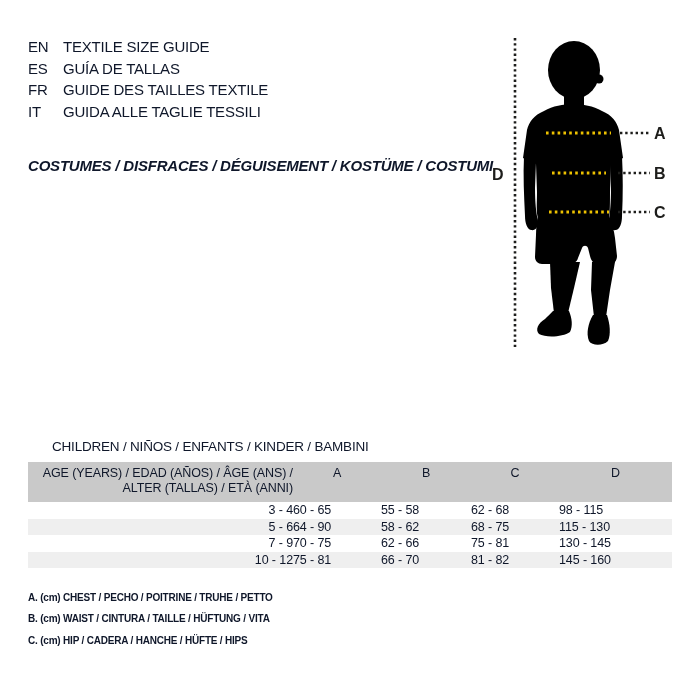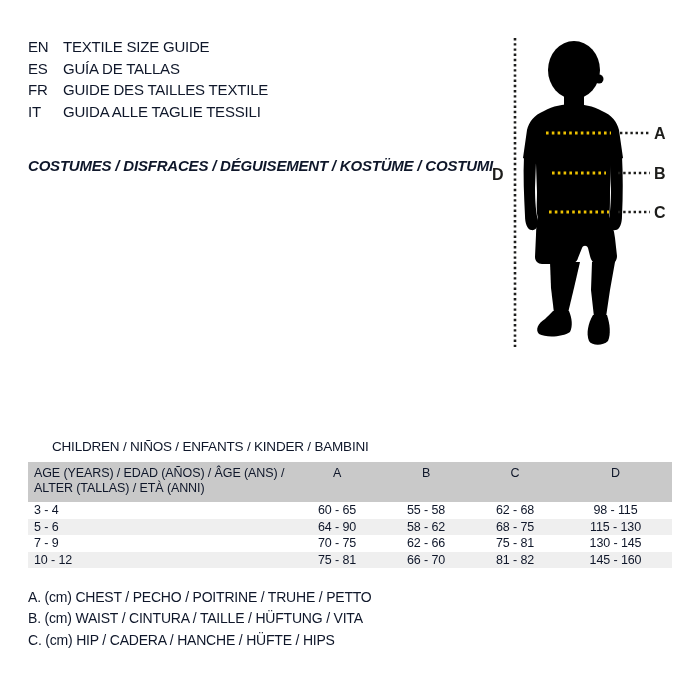--- a/index.html
+++ b/index.html
@@ -30,27 +30,27 @@
   }
   .size-table col.c-age { width:265px; }
   .size-table col.c-a { width:88px; }
   .size-table col.c-b { width:90px; }
   .size-table col.c-c { width:88px; }
   .size-table col.c-d { width:113px; }
   .size-table thead th {
     background:#c9c9c9; font-weight:400; vertical-align:top; text-align:center;
     padding:4px 0 6px 0; font-size:12.5px;
   }
-  .size-table thead th.age-head { text-align:left; padding-left:6px; line-height:15px; }
-  .size-table tbody td { height:16.5px; padding:0; text-align:center; line-height:16.5px; }
-  .size-table tbody td.age-cell { text-align:left; padding-left:6px;margin-left:20px; }
+  .size-table thead th.age-head { text-align:right; padding-left:6px; line-height:15px; }
+  .size-table tbody td { height:16.5px; padding:0; text-align:left; line-height:16.5px; }
+  .size-table tbody td.age-cell { text-align:right; padding-left:6px;margin-left:20px; }
   .size-table tbody tr.alt { background:#efefef; }
   
   .legend { position:absolute; left:28px; top:587px; }
-  .legend-line { height:21.3px; line-height:21.3px; font-size:14px; letter-spacing:-0.2px; white-space:nowrap; }
+  .legend-line { height:21.3px; line-height:21.3px; font-size:10px; letter-spacing:-0.2px; white-space:nowrap;font-weight:bold; }
 </style>
 </head>
 <body>
 
 <div class="page">
 
   <div class="langs">
     <div class="lang-row">
       <span class="lang-code">EN</span>
       <span class="lang-label">TEXTILE SIZE GUIDE</span>

